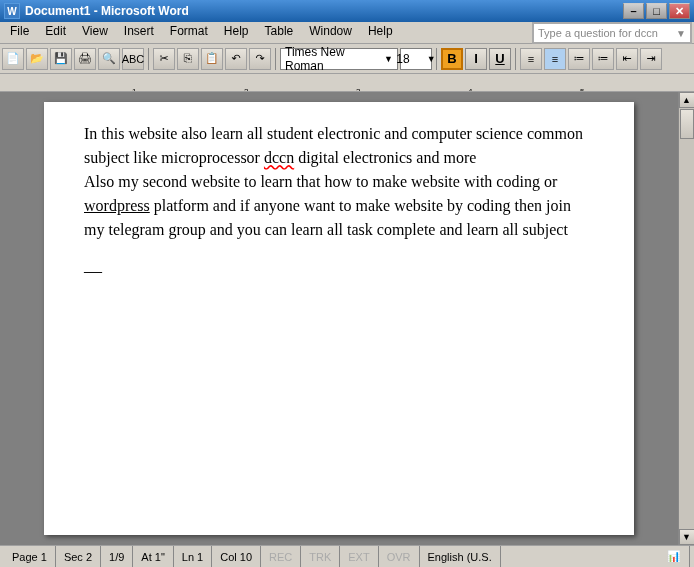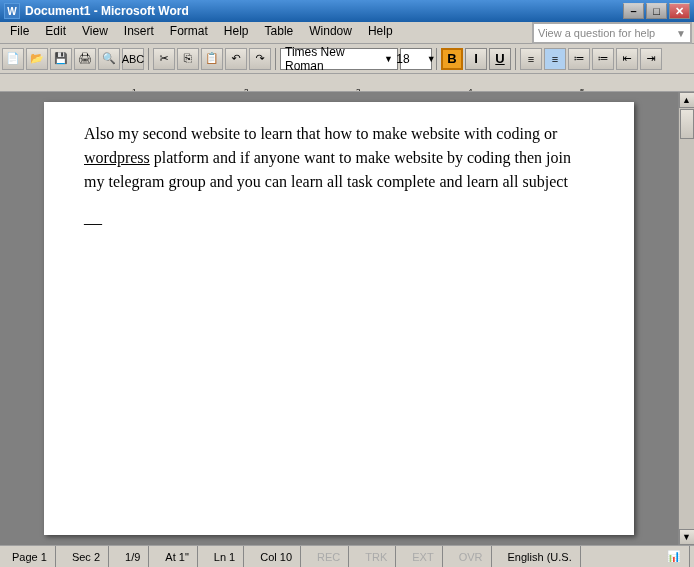--- a/index.html
+++ b/index.html
@@ -160,21 +160,21 @@
 
     
     .status-bar {
       background: #d4d0c8;
       height: 22px;
       border-top: 1px solid #a0a0a0;
       display: flex;
       align-items: center;
       font-size: 11px;
       padding: 0 4px;
-      gap: 8px;
+      gap: 0;
     }
     .status-cell {
       padding: 0 8px;
       border-right: 1px solid #888;
       height: 100%;
       display: flex;
       align-items: center;
       white-space: nowrap;
     }
 
@@ -228,21 +228,21 @@
   <div class="menu-item">Edit</div>
   <div class="menu-item">View</div>
   <div class="menu-item">Insert</div>
   <div class="menu-item">Format</div>
   <div class="menu-item">Help</div>
   <div class="menu-item">Table</div>
   <div class="menu-item">Window</div>
   <div class="menu-item">Help</div>
   <div style="flex:1;"></div>
   <div class="search-bar">
-    <span style="color:#888;font-size:11px;">View a question for help</span>
+    <span style="color:#888;font-size:11px;">Type a question for dccn</span>
     <span style="margin-left:auto;font-size:10px;">▼</span>
   </div>
 </div>
 
 <div class="toolbar">
 
   <div class="tb-btn">📄</div>
   <div class="tb-btn">📂</div>
   <div class="tb-btn">💾</div>
   <div class="tb-btn">🖨</div>
@@ -295,20 +295,21 @@
       <line x1="391" y1="8" x2="391" y2="14" stroke="#444" stroke-width="1"></line>
       <line x1="503" y1="8" x2="503" y2="14" stroke="#444" stroke-width="1"></line>
     </svg>
   </div>
 </div>
 
 <div class="content-area">
   <div class="doc-container">
     <div class="doc-page">
       <div class="doc-body">
+        <p>In this website also learn all student electronic and computer science common subject like microprocessor <span class="underline wavy-red">dccn</span> digital electronics and more</p>
         <p>Also my second website to learn that how to make website with coding or <span class="underline">wordpress</span> platform and if anyone want to make website by coding then join my telegram group and you can learn all task complete and learn all subject</p>
         <span class="doc-dash">—</span>
       </div>
     </div>
   </div>
 
   <div class="scrollbar-v">
     <div class="scroll-arrow">▲</div>
     <div class="scroll-track">
       <div class="scroll-thumb"></div>

